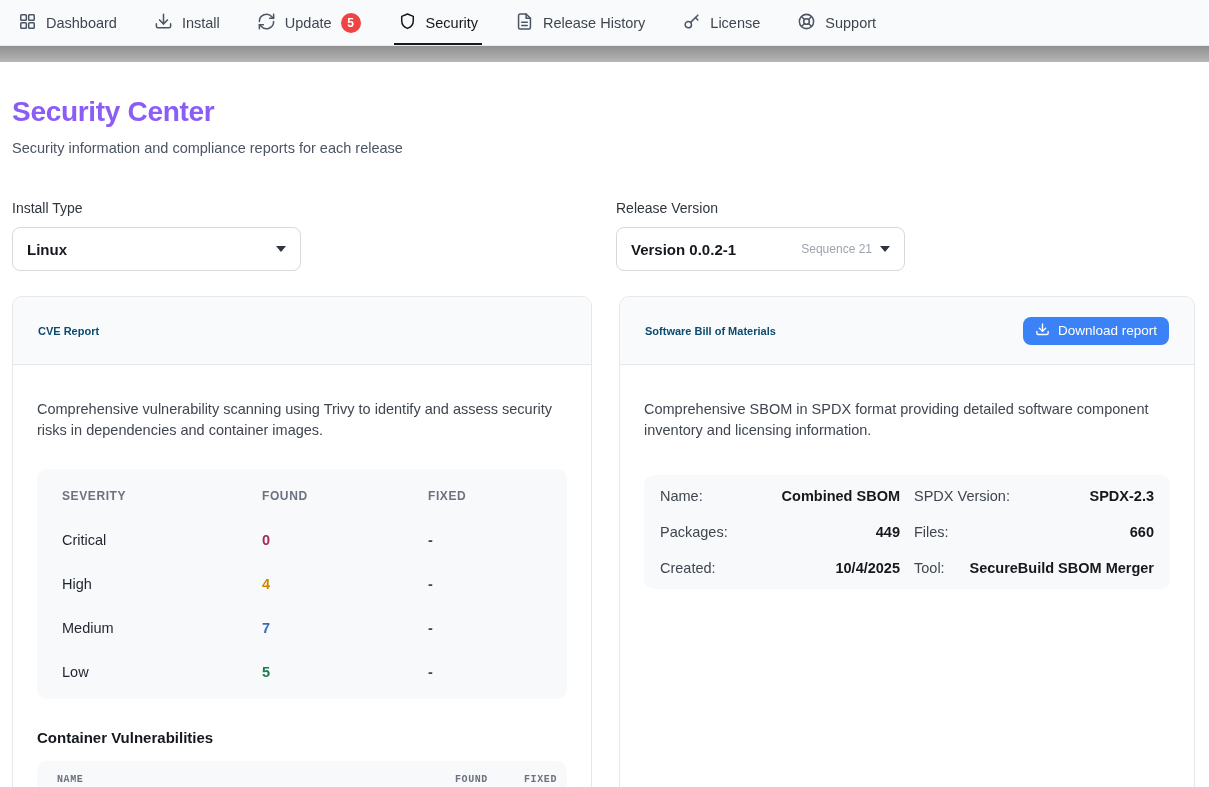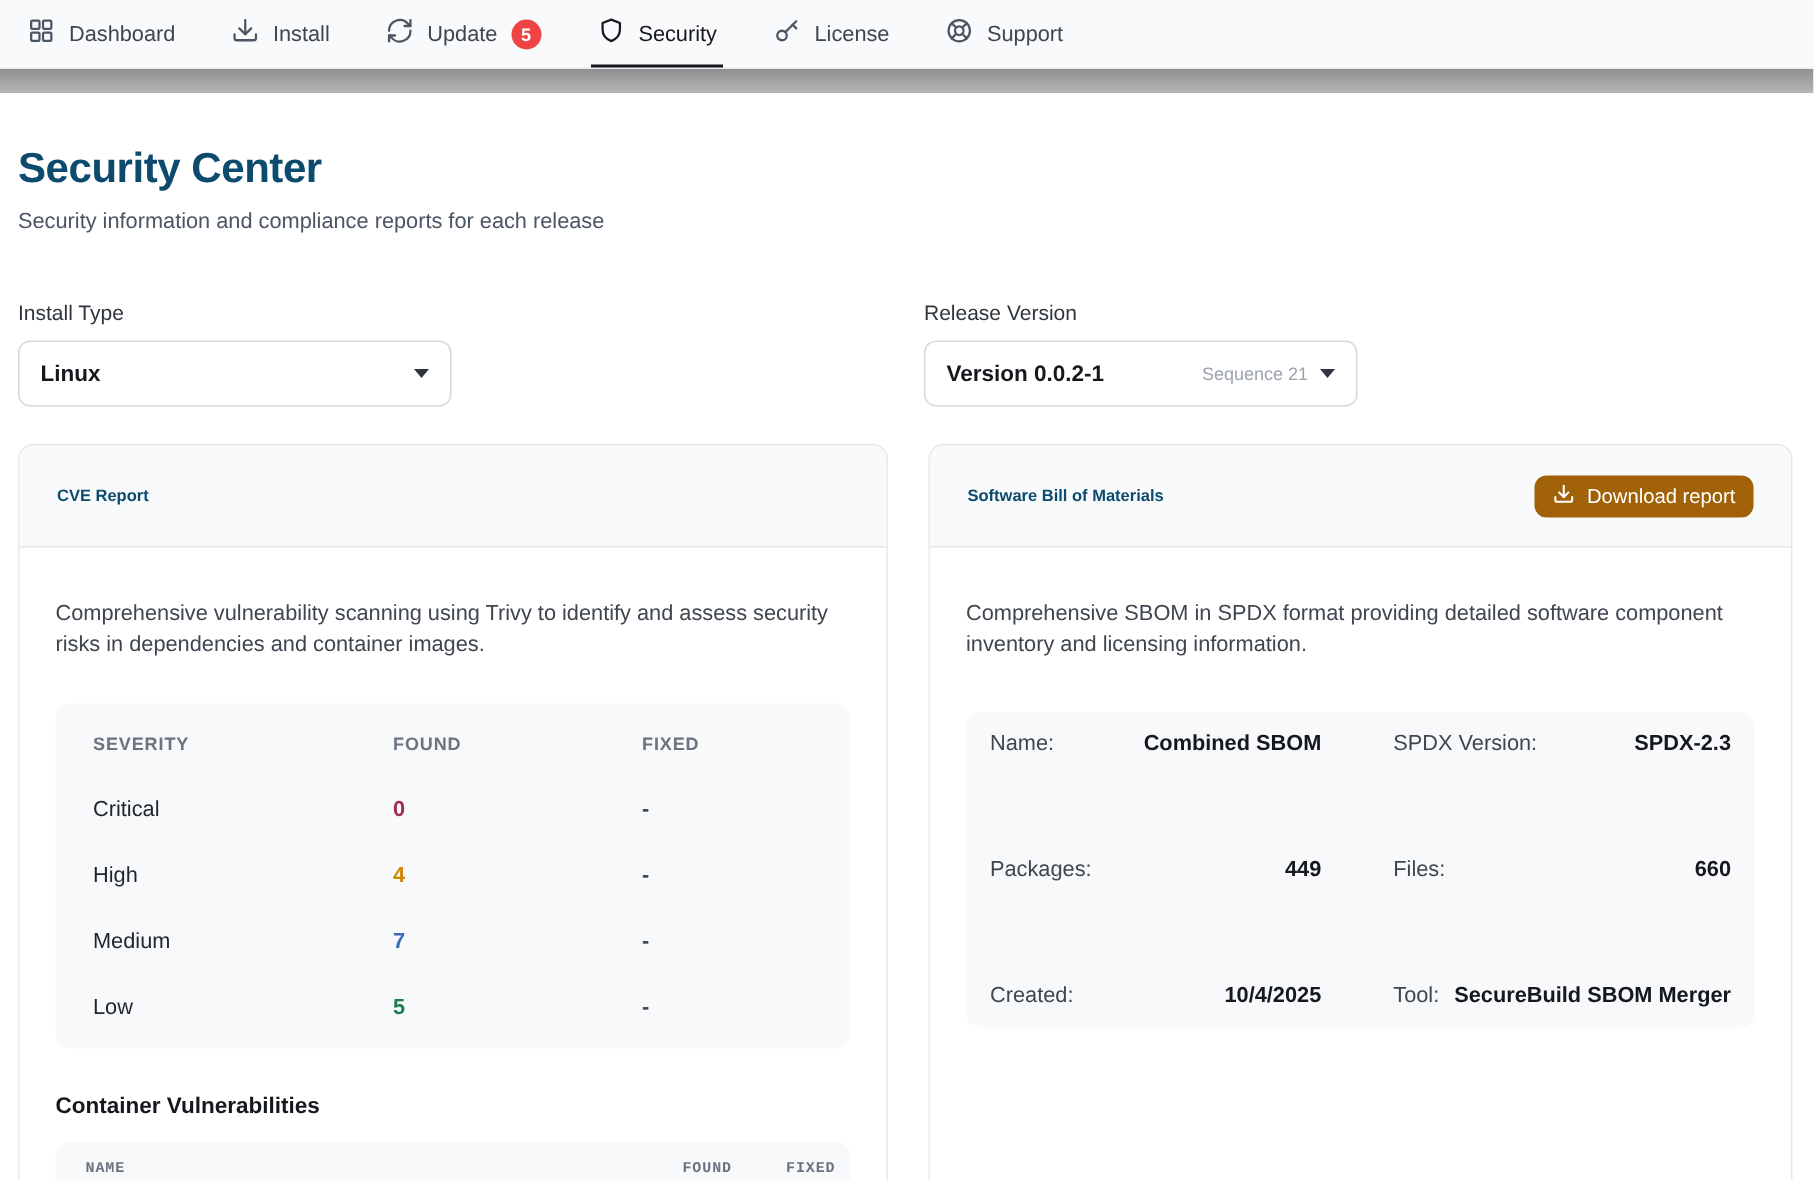--- a/index.html
+++ b/index.html
@@ -18,21 +18,21 @@
     bottom: 0; height: 2.5px; background: #15181d; }
   .nav-badge { min-width: 20px; height: 20px; border-radius: 10px; color: #fff;
     font-size: 12px; font-weight: 700; display: flex; align-items: center;
     justify-content: center; padding: 0 6px; }
 
   .chrome-strip { height: 16px; background: linear-gradient(#8f8f8f, #b6b6b6); }
 
   
   .content { padding: 0 12px; }
   .page-title { font-size: 28px; font-weight: 700; letter-spacing: -0.3px;
-    margin-top: 34px; color: #0c4a6e; }
+    margin-top: 34px; color: #8b5cf6; }
   .page-subtitle { font-size: 14.5px; color: #4b5563; margin-top: 12px; }
 
   
   .filters { display: flex; margin-top: 44px; }
   .filter-col { width: 289px; }
   .filter-col + .filter-col { margin-left: 315px; }
   .filter-label { font-size: 14px; color: #2f353d; margin-bottom: 11px; }
   .select { height: 44px; border: 1px solid #d6d9de; border-radius: 8px; background: #fff;
     display: flex; align-items: center; padding: 0 14px; cursor: pointer; }
   .select-value { font-size: 15px; font-weight: 700; color: #15181d; flex: 1; }
@@ -69,21 +69,21 @@
   .cv-head-cell { font-size: 10px; font-weight: 600; color: #6b7280; letter-spacing: 0.6px; font-family: Liberation Mono, monospace; }
 
   
   .btn-primary { display: flex; align-items: center; gap: 8px; color: #fff;
     border: none; border-radius: 8px; height: 28px; padding: 0 12px; font-size: 13.5px;
     font-weight: 500; cursor: pointer; font-family: inherit; }
   .btn-primary svg { width: 15px; height: 15px; stroke: #fff; }
 
   
   .sbom-details { background: #f8f9fa; border-radius: 10px; margin-top: 33px;
-    padding: 3px 16px; display: grid; grid-template-columns: 1fr 1fr; column-gap: 14px; gap: 48px; }
+    padding: 3px 16px; display: grid; grid-template-columns: 1fr 1fr; column-gap: 14px; }
   .kv-row { display: flex; align-items: center; justify-content: space-between; height: 36px; }
   .kv-label { font-size: 14.5px; color: #3f4650; white-space: nowrap; }
   .kv-value { font-size: 14.5px; font-weight: 700; color: #15181d; white-space: nowrap;
     text-align: right; margin-left: 10px; }
 </style>
 </head>
 <body>
 
 <nav class="topnav">
   <div class="nav-item">
@@ -114,20 +114,29 @@
     <span class="nav-badge" style="background: rgb(239, 68, 68);">5</span>
   </div>
   <div class="nav-item active">
     <span><svg viewBox="0 0 24 24" width="19" height="19" fill="none" stroke-width="1.9" stroke-linecap="round" stroke-linejoin="round">
           <path d="M12 2.6l7.3 2.9V11c0 4.9-3.1 8.1-7.3 9.7C7.8 19.1 4.7 15.9 4.7 11V5.5z"></path>
         </svg></span>
     <span>Security</span>
   </div>
   <div class="nav-item">
     <span><svg viewBox="0 0 24 24" width="19" height="19" fill="none" stroke-width="1.9" stroke-linecap="round" stroke-linejoin="round">
+          <path d="M14 2.5H6.5a2 2 0 0 0-2 2v15a2 2 0 0 0 2 2h11a2 2 0 0 0 2-2V8z"></path>
+          <polyline points="14 2.5 14 8 19.5 8"></polyline>
+          <line x1="8.5" y1="13" x2="15.5" y2="13"></line>
+          <line x1="8.5" y1="17" x2="15.5" y2="17"></line>
+        </svg></span>
+    <span>Release History</span>
+  </div>
+  <div class="nav-item">
+    <span><svg viewBox="0 0 24 24" width="19" height="19" fill="none" stroke-width="1.9" stroke-linecap="round" stroke-linejoin="round">
           <circle cx="8" cy="16" r="4"></circle>
           <path d="M10.9 13.1L20 4"></path>
           <path d="M17 7l3 3"></path>
         </svg></span>
     <span>License</span>
   </div>
   <div class="nav-item">
     <span><svg viewBox="0 0 24 24" width="19" height="19" fill="none" stroke-width="1.9" stroke-linecap="round" stroke-linejoin="round">
           <circle cx="12" cy="12" r="9"></circle>
           <circle cx="12" cy="12" r="3.6"></circle>
@@ -207,21 +216,21 @@
           <span class="cv-head-cell h-name">NAME</span>
           <span class="cv-head-cell h-found">FOUND</span>
           <span class="cv-head-cell h-fixed">FIXED</span>
         </div>
       </div>
     </section>
 
     <section class="card card-right">
       <div class="card-header">
         <span class="card-title">Software Bill of Materials</span>
-        <button class="btn-primary" style="background: #a16207;">
+        <button class="btn-primary" style="background: #3b82f6;">
           <span><svg viewBox="0 0 24 24" width="15" height="15" fill="none" stroke-width="2.2" stroke-linecap="round" stroke-linejoin="round">
                 <path d="M21 15v3a2 2 0 0 1-2 2H5a2 2 0 0 1-2-2v-3"></path>
                 <polyline points="7 10 12 15 17 10"></polyline>
                 <line x1="12" y1="15" x2="12" y2="3"></line>
               </svg></span>
           <span>Download report</span>
         </button>
       </div>
       <div class="card-body">
         <p class="card-desc">Comprehensive SBOM in SPDX format providing detailed software component inventory and licensing information.</p>

